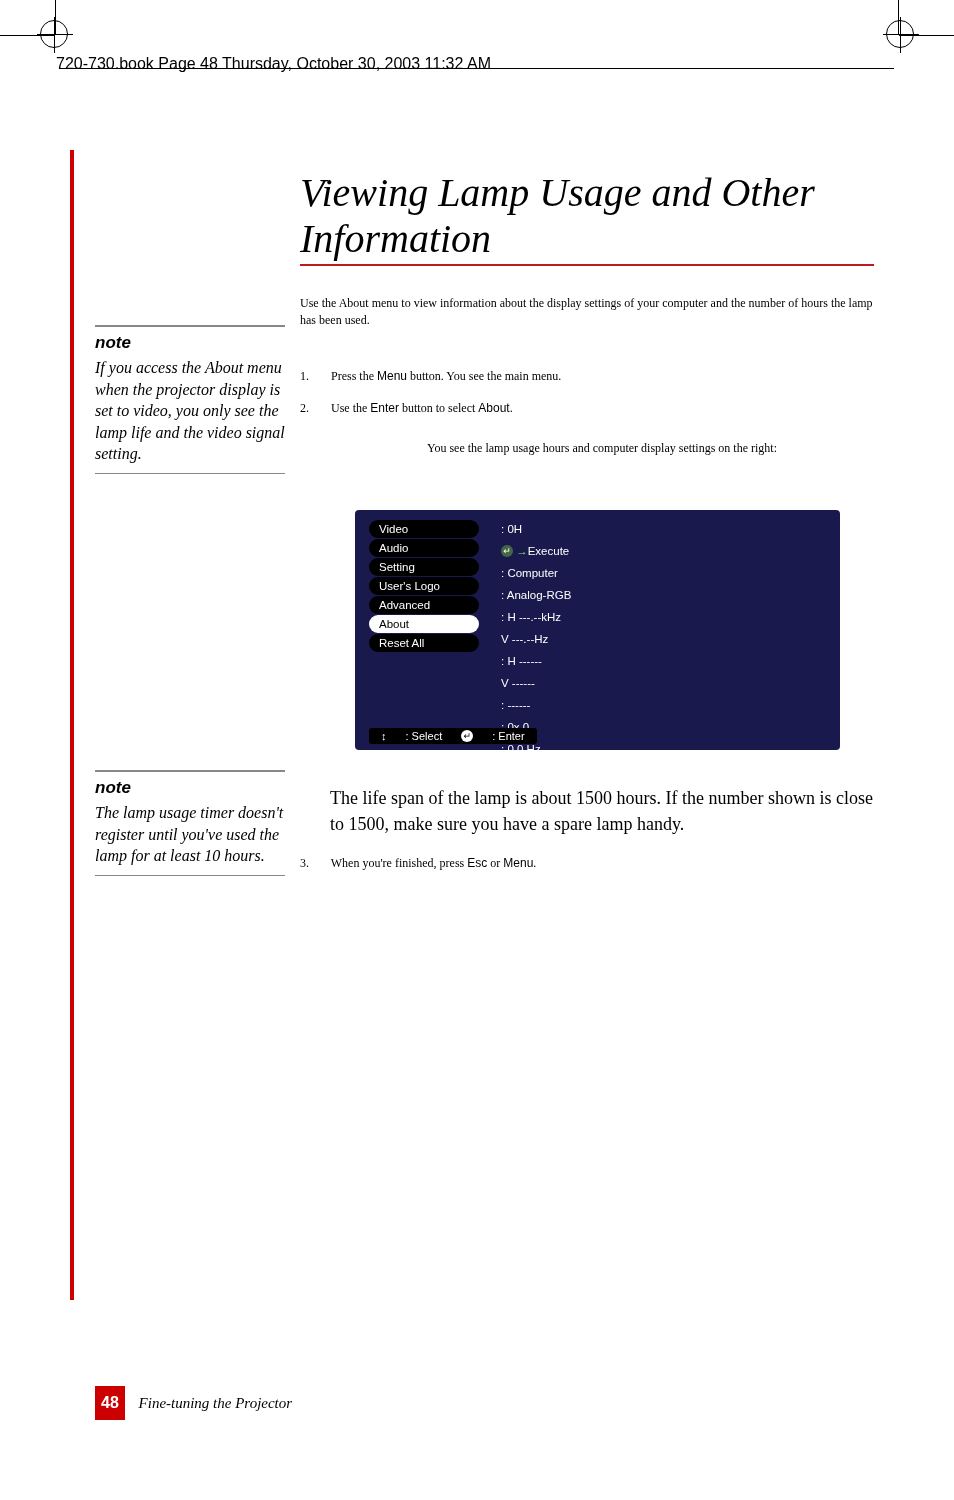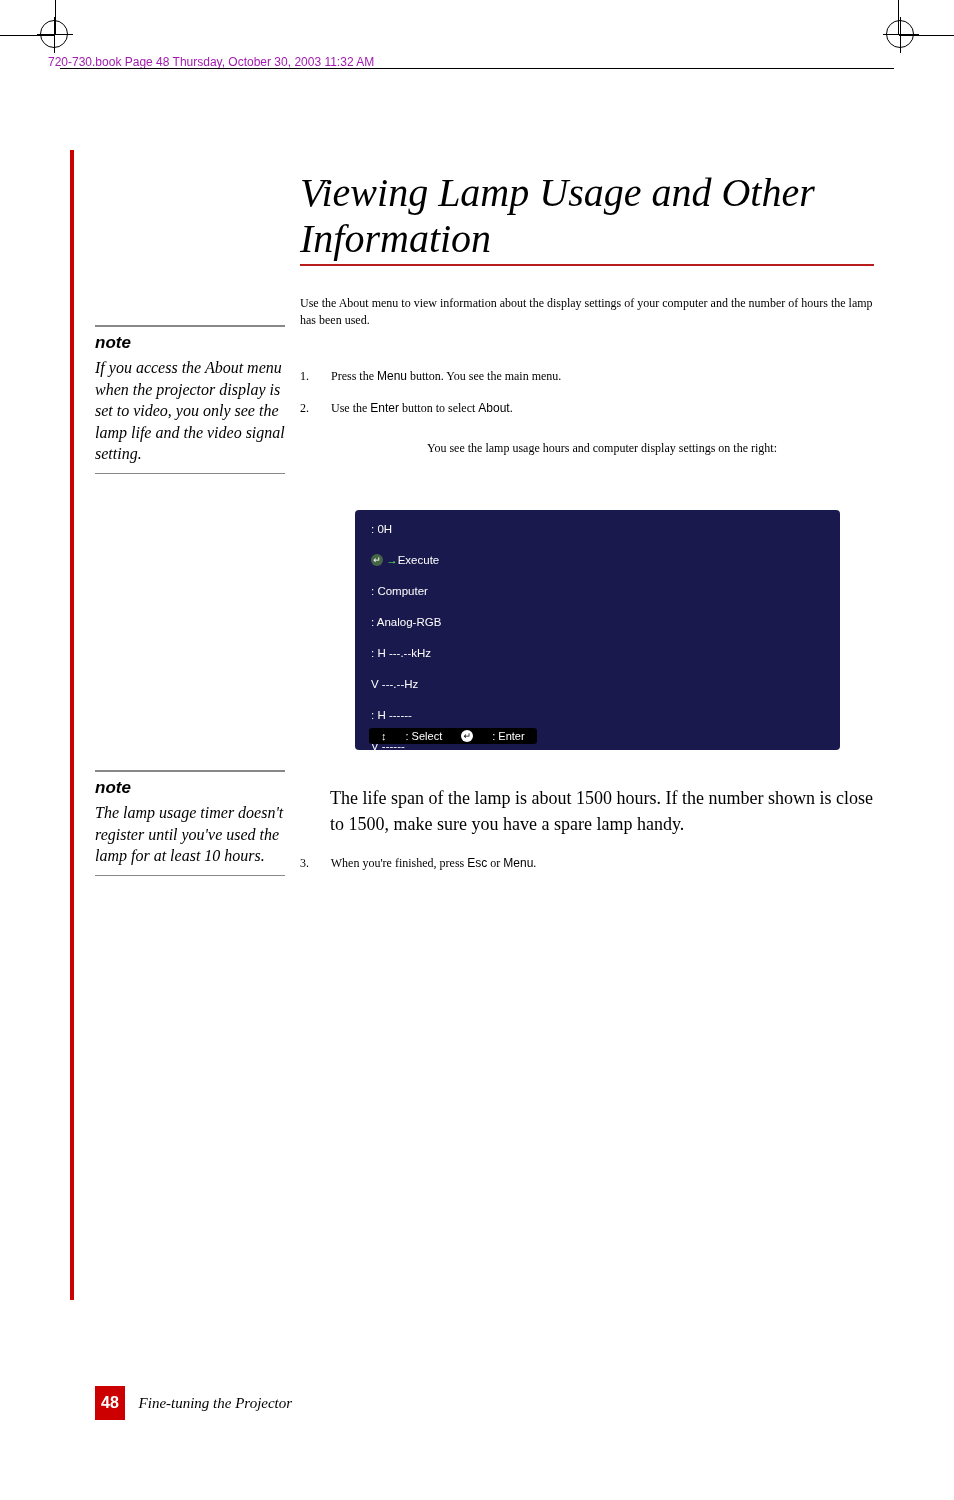--- a/index.html
+++ b/index.html
@@ -19,24 +19,24 @@
   .crop-tr2 { top: 0; right: 55px; height: 35px; border-left: 1px solid #000; }
   .crop-circle { position: absolute; width: 28px; height: 28px; border: 1px solid #000; border-radius: 50%; }
   .crop-circle::before, .crop-circle::after { content: ""; position: absolute; background: #000; }
   .crop-circle::before { width: 36px; height: 1px; top: 50%; left: -4px; }
   .crop-circle::after { width: 1px; height: 36px; left: 50%; top: -4px; }
   .crop-c-tl { top: 20px; left: 40px; }
   .crop-c-tr { top: 20px; right: 40px; }
   .header-text {
     position: absolute;
     top: 55px;
-    left: 48px;
+    left: 56px;
     font-family: Arial, sans-serif;
-    font-size: 12px;
-    color: #a21caf;
+    font-size: 16px;
+    color: #000000;
   }
   .header-line { position: absolute; top: 68px; left: 60px; right: 60px; border-top: 1px solid #000; }
   .red-bar {
     position: absolute;
     left: 70px;
     top: 150px;
     width: 4px;
     height: 1150px;
     background: #c00;
   }
@@ -85,21 +85,21 @@
     background: #19194d;
     border-radius: 4px;
     padding: 10px 14px;
     font-family: Arial, sans-serif;
     font-size: 11.5px;
     color: #fff;
   }
   .osd-cols { display: flex; gap: 20px; }
   .osd-left { width: 110px; display: flex; flex-direction: column; gap: 1px; }
   .osd-mid { width: 125px; display: flex; flex-direction: column; gap: 1px; }
-  .osd-right { flex: 1; display: flex; flex-direction: column; gap: 13px; padding-left: 2px; }
+  .osd-right { flex: 1; display: flex; flex-direction: column; gap: 4px; padding-left: 2px; }
   .pill {
     background: #000;
     border-radius: 9px;
     padding: 2px 10px;
     height: 18px;
     display: flex;
     align-items: center;
   }
   .pill.white { background: #fff; color: #000; }
   .osd-val { height: 18px; display: flex; align-items: center; }
@@ -182,20 +182,29 @@
 
 <div class="body-text step2">
   <span class="step-num">2.</span>
   <span>Use the </span><span class="sans">Enter</span><span> button to select </span><span class="sans">About</span><span>.</span>
 </div>
 
 <div class="body-text sub-step">You see the lamp usage hours and computer display settings on the right:</div>
 
 <div class="osd">
   <div class="osd-cols">
+    <div class="osd-left">
+      <div class="pill">Video</div>
+      <div class="pill">Audio</div>
+      <div class="pill">Setting</div>
+      <div class="pill">User's Logo</div>
+      <div class="pill">Advanced</div>
+      <div class="pill white">About</div>
+      <div class="pill">Reset All</div>
+    </div>
     <div class="osd-right">
       <div class="osd-val">:  0H</div>
       <div class="osd-val"><span class="enter-icon dark">↵</span>&nbsp;<span style="color:#6f6">→</span><span>Execute</span></div>
       <div class="osd-val">:  Computer</div>
       <div class="osd-val">:  Analog-RGB</div>
       <div class="osd-val">:  H ---.--kHz</div>
       <div class="osd-val">   V ---.--Hz</div>
       <div class="osd-val">:  H ------</div>
       <div class="osd-val">   V ------</div>
       <div class="osd-val">:  ------</div>

